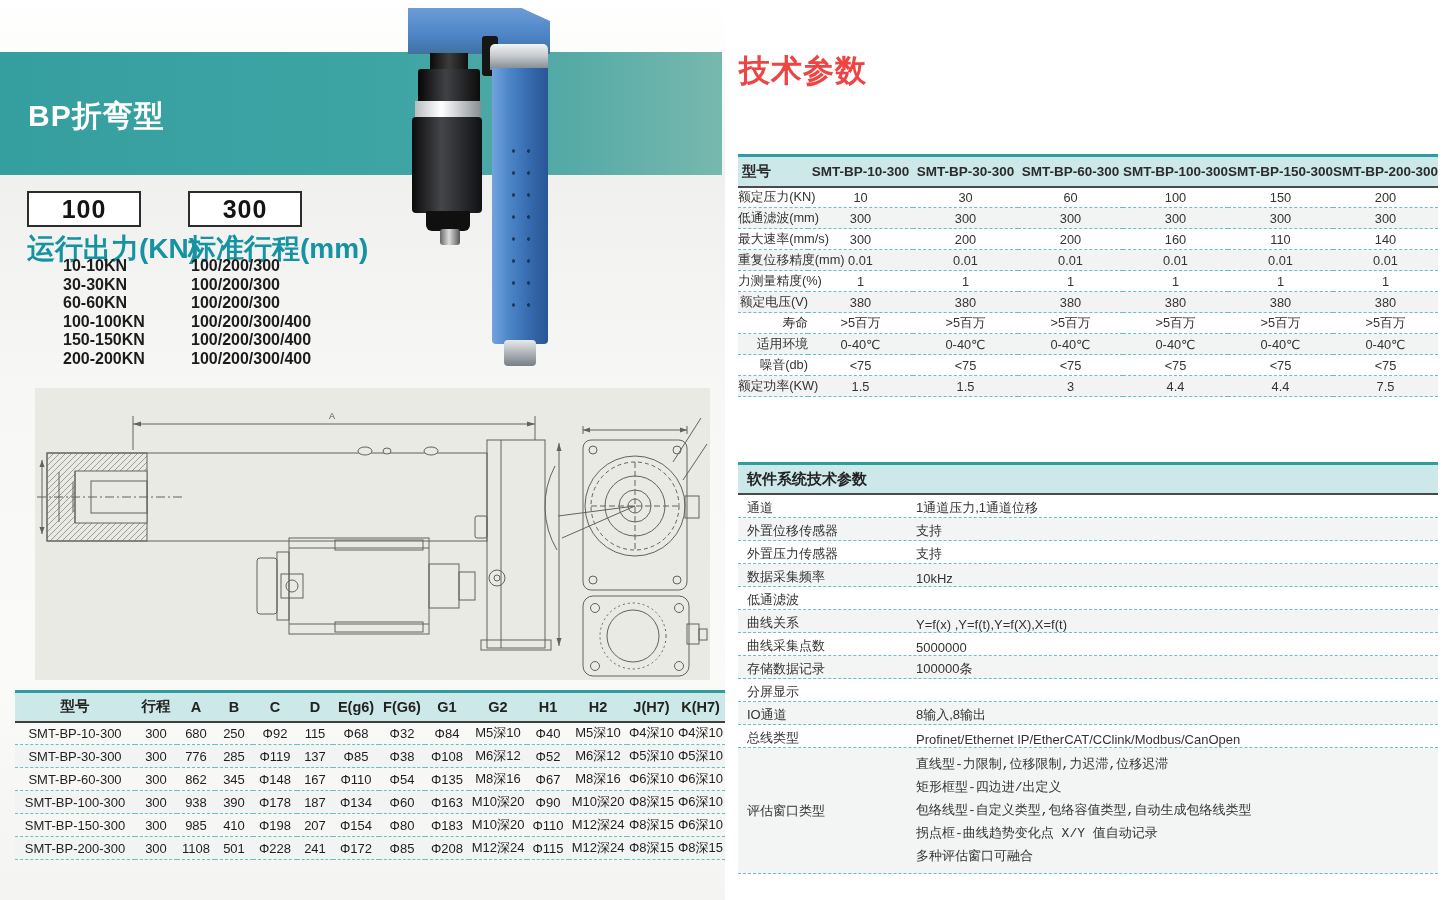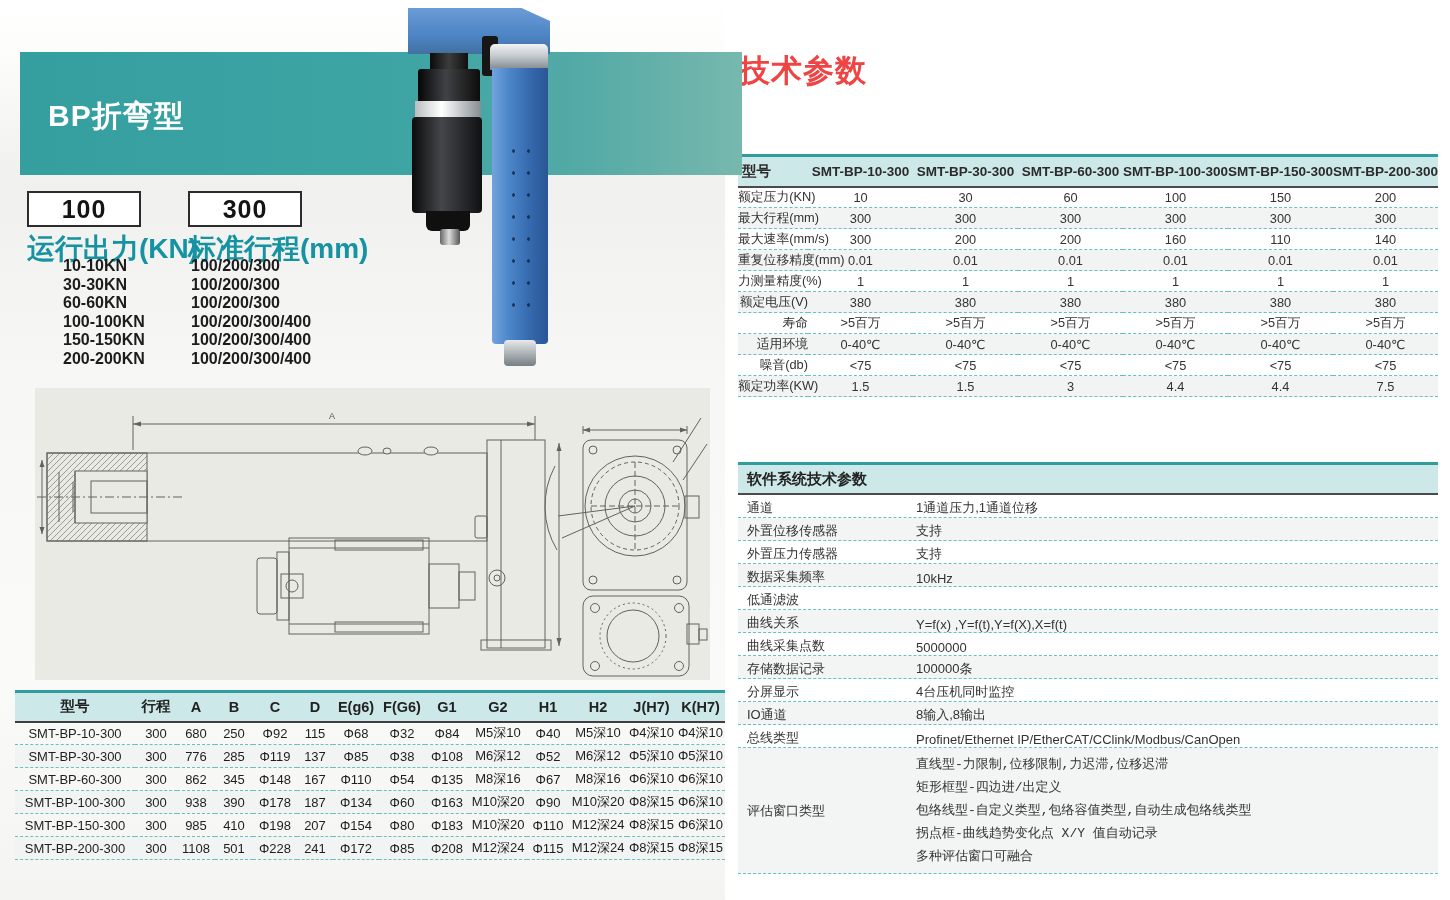--- a/index.html
+++ b/index.html
@@ -3,21 +3,21 @@
 <meta charset="utf-8">
 <style>
   * { margin:0; padding:0; box-sizing:border-box; }
   body { background:#ffffff; font-family:"Liberation Sans","DejaVu Sans",sans-serif; }
   .page { position:relative; width:1450px; height:900px; background:#ffffff; overflow:hidden; }
 
   
   .left-panel { position:absolute; left:0; top:0; width:725px; height:900px;
     background:linear-gradient(180deg,#ffffff 0%,#fdfdfc 5%,#f0f1ef 20%,#f7f8f6 43%,#fafbf9 75%,#f4f5f3 100%); }
   .banner { position:absolute; left:0; top:52px; width:722px; height:123px; z-index:1;
-    background:linear-gradient(90deg,#359e9f 0%,#3ea5a4 55%,#54aaa6 78%,#77b8ae 100%);margin-left:20px; }
+    background:linear-gradient(90deg,#359e9f 0%,#3ea5a4 55%,#54aaa6 78%,#77b8ae 100%); }
   .banner-title { position:absolute; left:28px; top:44px; color:#ffffff; font-size:30px; font-weight:bold; letter-spacing:1px; }
 
   
   .photo { position:absolute; left:390px; top:0; width:272px; height:375px; z-index:3; }
   .photo div { position:absolute; }
   .plate { left:18px; top:8px; width:142px; height:46px;
     background:linear-gradient(180deg,#6b9cd6 0%,#4d84c5 60%,#40719f 100%);
     clip-path:polygon(0 0,80% 0,100% 28%,100% 100%,0 100%); }
   .valve { left:92px; top:36px; width:16px; height:40px; background:#161616; border-radius:3px; }
   .m-cap  { left:40px; top:53px; width:38px; height:18px; background:linear-gradient(90deg,#0a0a0a,#3c3c3c 50%,#0f0f0f); }
@@ -380,21 +380,21 @@
         <tr>
           <td class="row-label">额定压力(KN)</td>
           <td>10</td>
           <td>30</td>
           <td>60</td>
           <td>100</td>
           <td>150</td>
           <td>200</td>
         </tr>
         <tr>
-          <td class="row-label">最大行程(mm)</td>
+          <td class="row-label">低通滤波(mm)</td>
           <td>300</td>
           <td>300</td>
           <td>300</td>
           <td>300</td>
           <td>300</td>
           <td>300</td>
         </tr>
         <tr>
           <td class="row-label">最大速率(mm/s)</td>
           <td>300</td>
@@ -498,21 +498,20 @@
       <div class="sw-row simple">
         <div class="lbl">曲线采集点数</div>
         <div class="val">5000000</div>
       </div>
       <div class="sw-row simple even">
         <div class="lbl">存储数据记录</div>
         <div class="val">100000条</div>
       </div>
       <div class="sw-row simple">
         <div class="lbl">分屏显示</div>
-        <div class="val">4台压机同时监控</div>
       </div>
       <div class="sw-row simple even">
         <div class="lbl">IO通道</div>
         <div class="val">8输入,8输出</div>
       </div>
       <div class="sw-row simple">
         <div class="lbl">总线类型</div>
         <div class="val">Profinet/Ethernet IP/EtherCAT/CClink/Modbus/CanOpen</div>
       </div>
       <div class="sw-row multi even">

